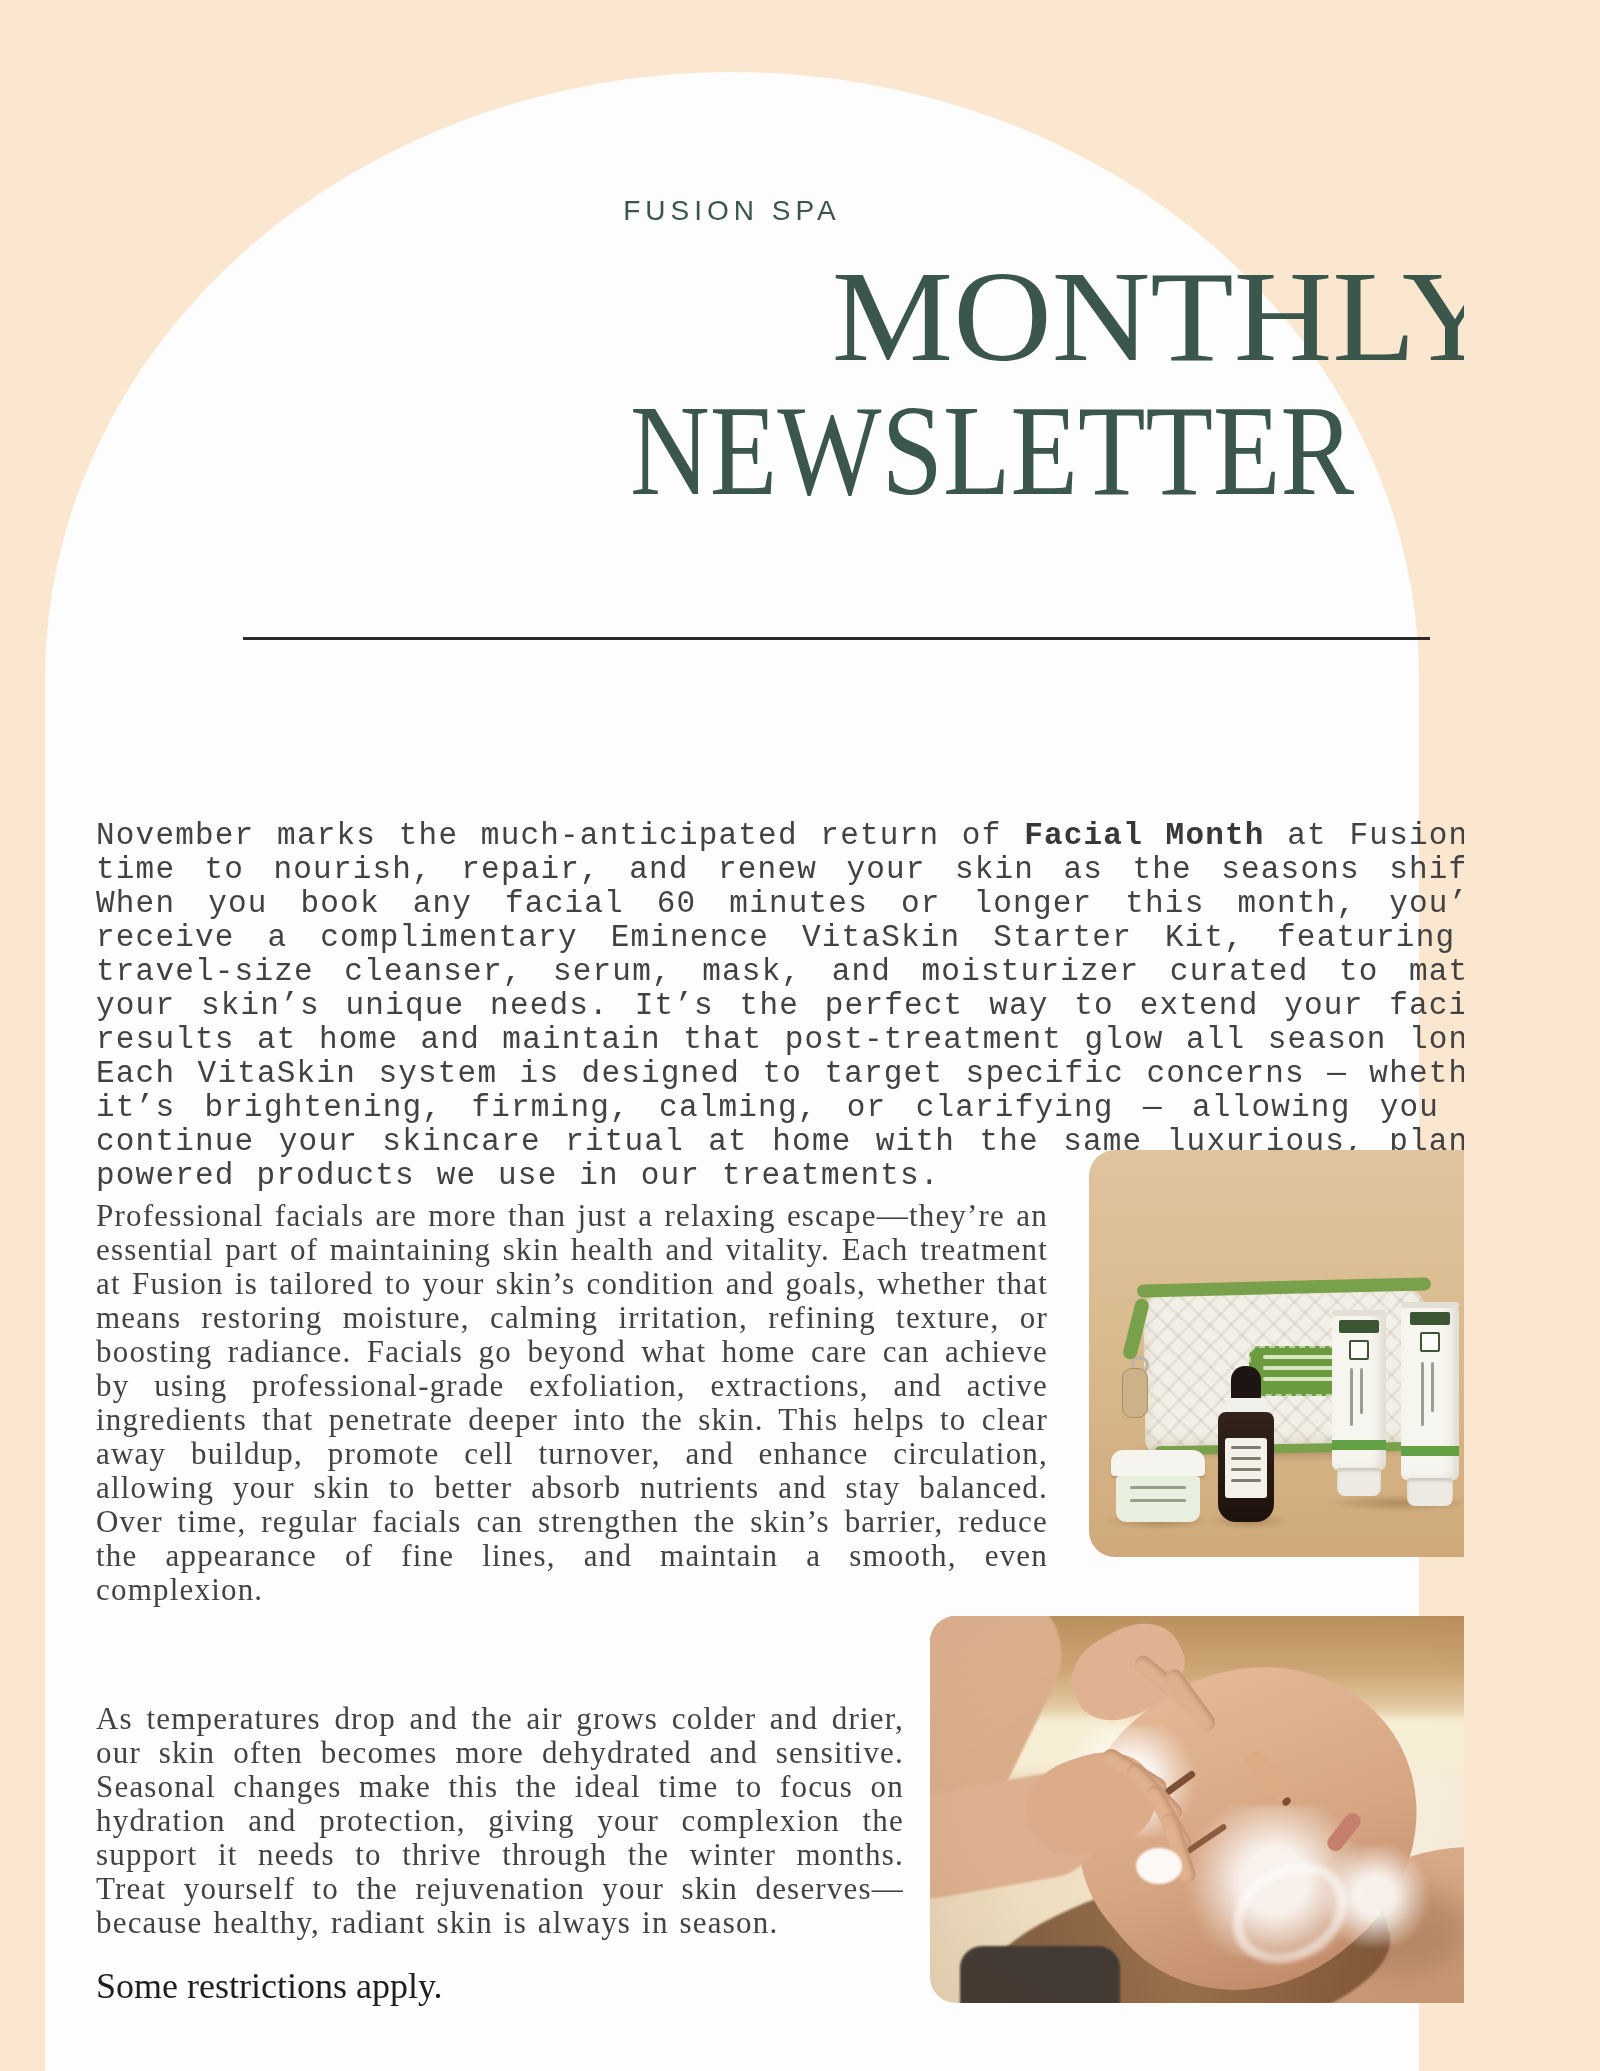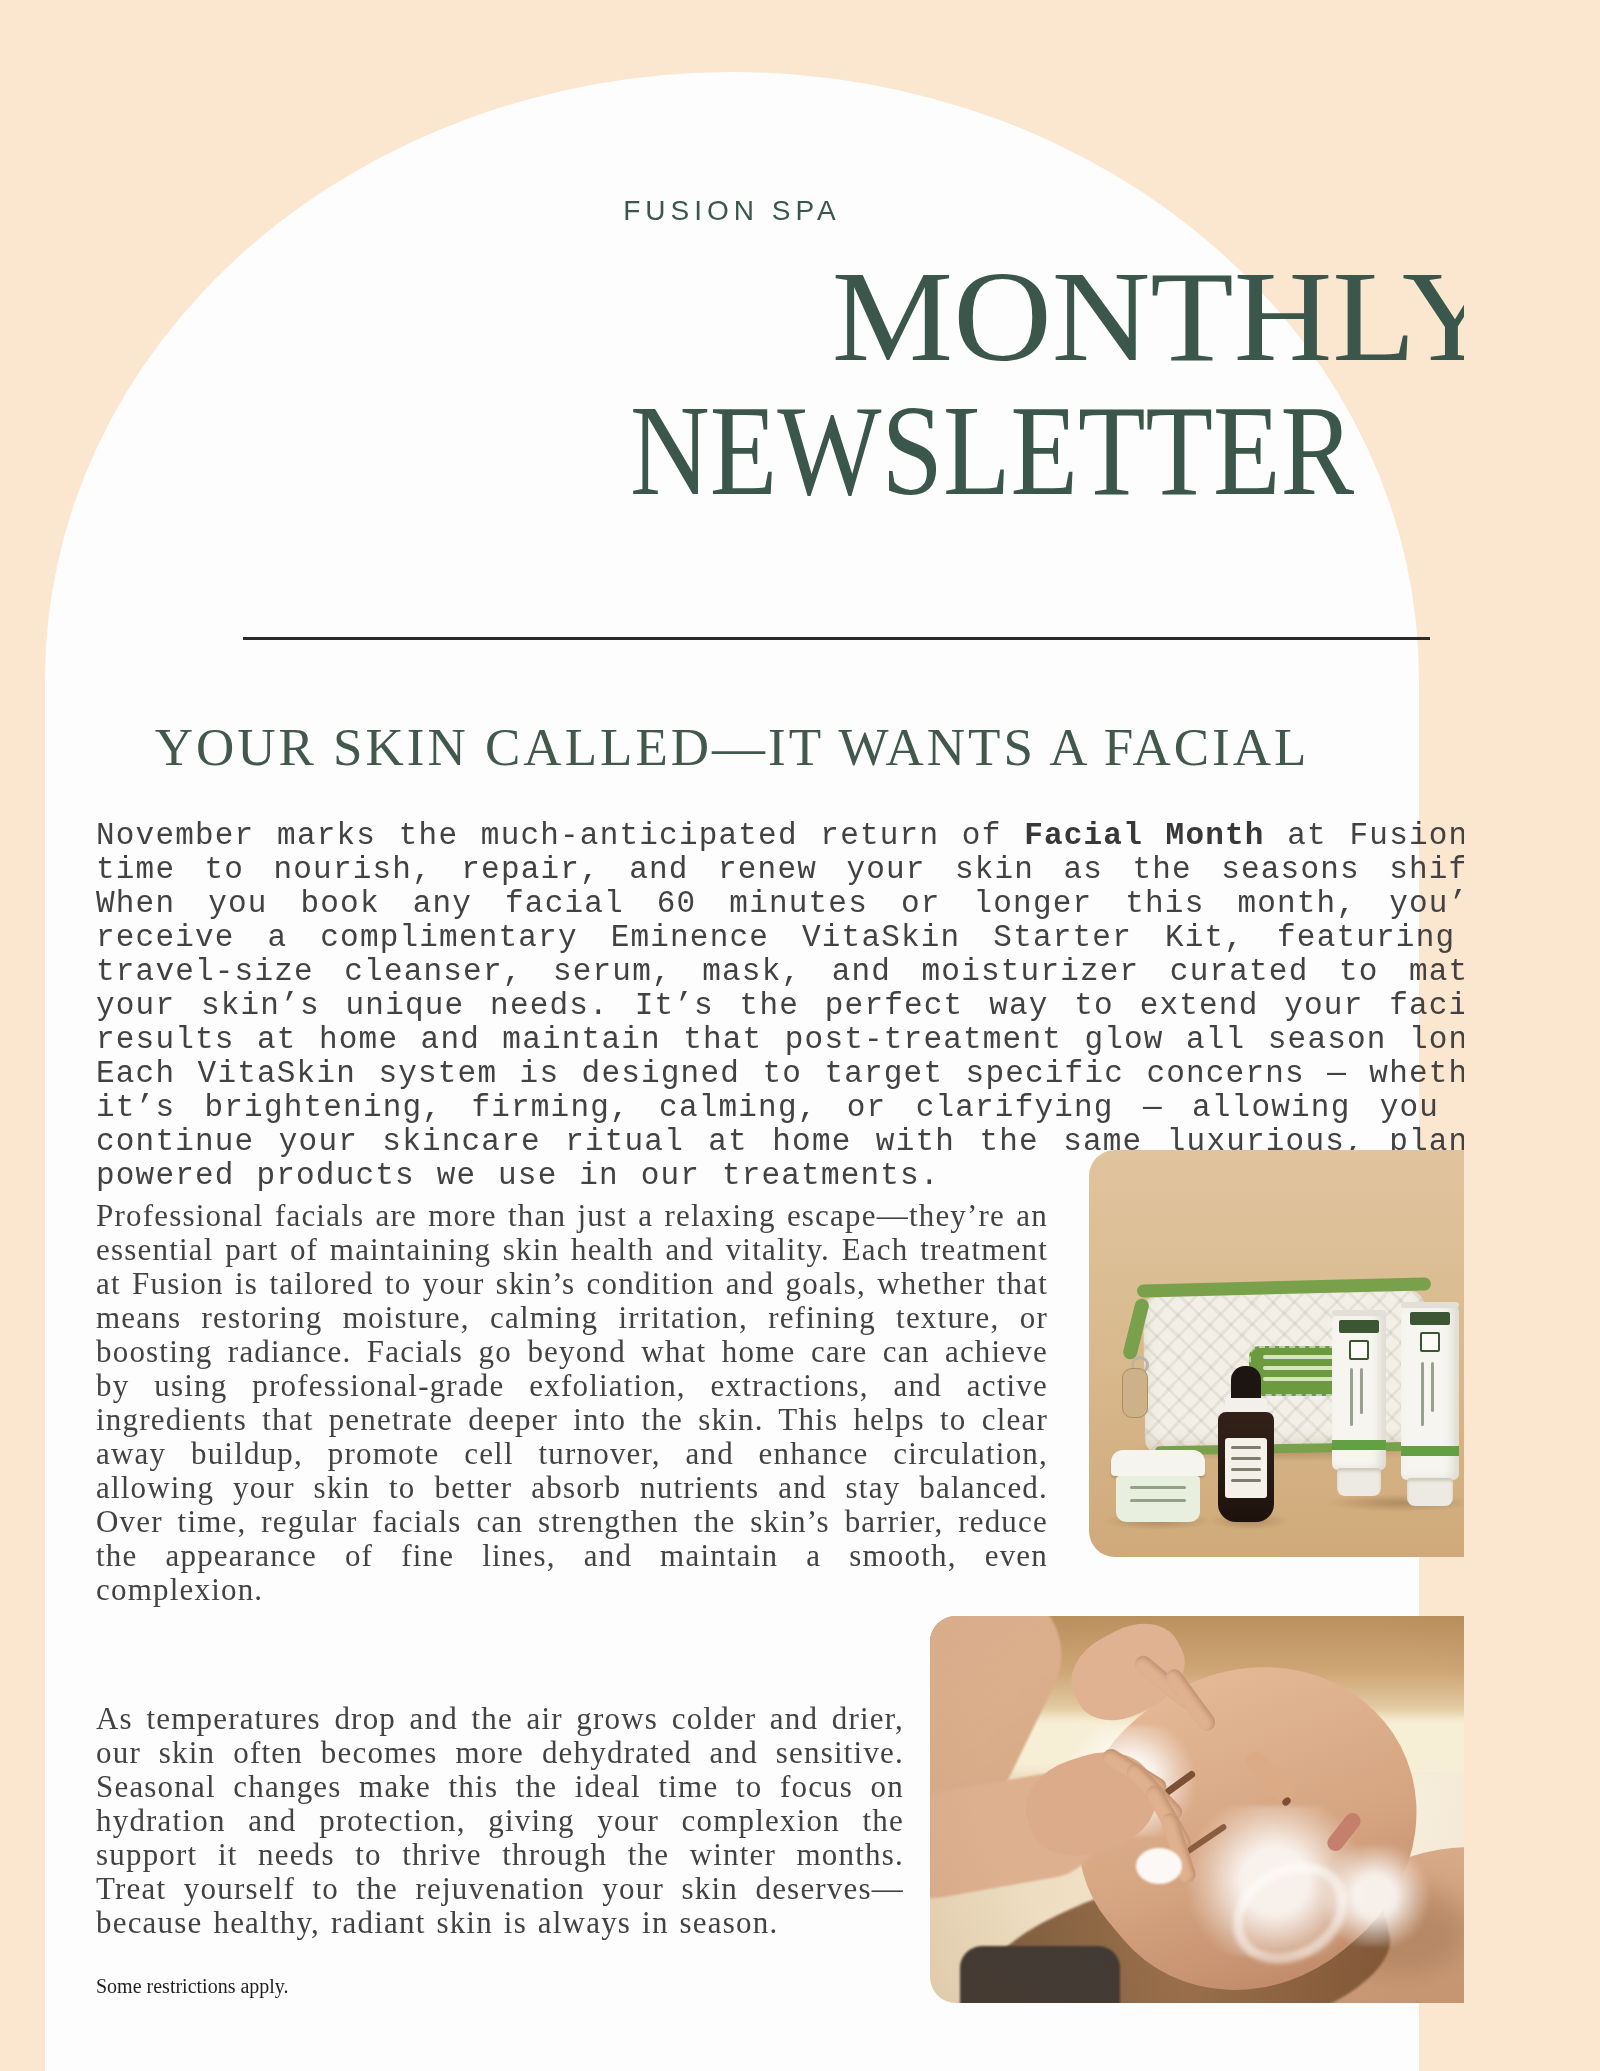--- a/index.html
+++ b/index.html
@@ -22,21 +22,21 @@
   .rule{position:absolute;left:243px;top:637px;width:1187px;height:3px;background:#2b2b2b;}
   .headline{position:absolute;left:0;right:0;top:714px;text-align:center;
             font-size:53px;line-height:66px;letter-spacing:3px;color:#41594d;font-weight:400;white-space:nowrap;}
   
   .copy{position:absolute;color:#424242;font-size:31px;line-height:34px;letter-spacing:1.2px;
         word-spacing:2px;text-align:justify;}
   .p1{left:96px;top:788px;width:1412px;font-family:Liberation Mono, monospace;}
   .p2{left:96px;top:1168px;width:952px;}
   .p3{left:96px;top:1671px;width:808px;}
   .copy b{color:#383838;}
-  .footnote{position:absolute;left:96px;top:1970px;font-size:20px;line-height:32px;color:#1e1e1e;}
+  .footnote{position:absolute;left:96px;top:1970px;font-size:36px;line-height:32px;color:#1e1e1e;}
 
   
   .photo{position:absolute;overflow:hidden;border-radius:26px;}
   .pp{left:1089px;top:1150px;width:431px;height:407px;
       background:linear-gradient(180deg,#e0c49e 0%,#d9ba8e 48%,#cfa97a 100%);}
   .pp-shadow{position:absolute;background:radial-gradient(ellipse at center,rgba(110,78,42,.35),rgba(110,78,42,0) 70%);}
   .pp-bag{position:absolute;left:55px;top:142px;width:282px;height:158px;transform:rotate(-1deg);
           background:
             repeating-linear-gradient(45deg,rgba(120,110,90,.10) 0 3px,transparent 3px 15px),
             repeating-linear-gradient(-45deg,rgba(120,110,90,.10) 0 3px,transparent 3px 15px),
@@ -146,21 +146,20 @@
   <div class="brand">FUSION SPA</div>
 
   <div class="title">
     <span class="l1">MONTHLY</span>
     <span class="l2">NEWSLETTER</span>
   </div>
 
 
   <div class="rule"></div>
 
-  <div class="headline">YOUR SKIN CALLED—IT WANTS A FACIAL</div>
 
   <p class="copy p1"><span>November marks the much-anticipated return of </span><b>Facial Month</b><span> at Fusion—a time to nourish, repair, and renew your skin as the seasons shift. When you book any facial 60 minutes or longer this month, you’ll receive a complimentary Eminence VitaSkin Starter Kit, featuring a travel-size cleanser, serum, mask, and moisturizer curated to match your skin’s unique needs. It’s the perfect way to extend your facial results at home and maintain that post-treatment glow all season long. Each VitaSkin system is designed to target specific concerns — whether it’s brightening, firming, calming, or clarifying — allowing you to continue your skincare ritual at home with the same luxurious, plant-powered products we use in our treatments.</span></p>
 
   <p class="copy p2">Professional facials are more than just a relaxing escape—they’re an essential part of maintaining skin health and vitality. Each treatment at Fusion is tailored to your skin’s condition and goals, whether that means restoring moisture, calming irritation, refining texture, or boosting radiance. Facials go beyond what home care can achieve by using professional-grade exfoliation, extractions, and active ingredients that penetrate deeper into the skin. This helps to clear away buildup, promote cell turnover, and enhance circulation, allowing your skin to better absorb nutrients and stay balanced. Over time, regular facials can strengthen the skin’s barrier, reduce the appearance of fine lines, and maintain a smooth, even complexion.</p>
 
   <p class="copy p3">As temperatures drop and the air grows colder and drier, our skin often becomes more dehydrated and sensitive. Seasonal changes make this the ideal time to focus on hydration and protection, giving your complexion the support it needs to thrive through the winter months. Treat yourself to the rejuvenation your skin deserves—because healthy, radiant skin is always in season.</p>
 
   <div class="footnote">Some restrictions apply.</div>
 
   <div class="photo pp">

